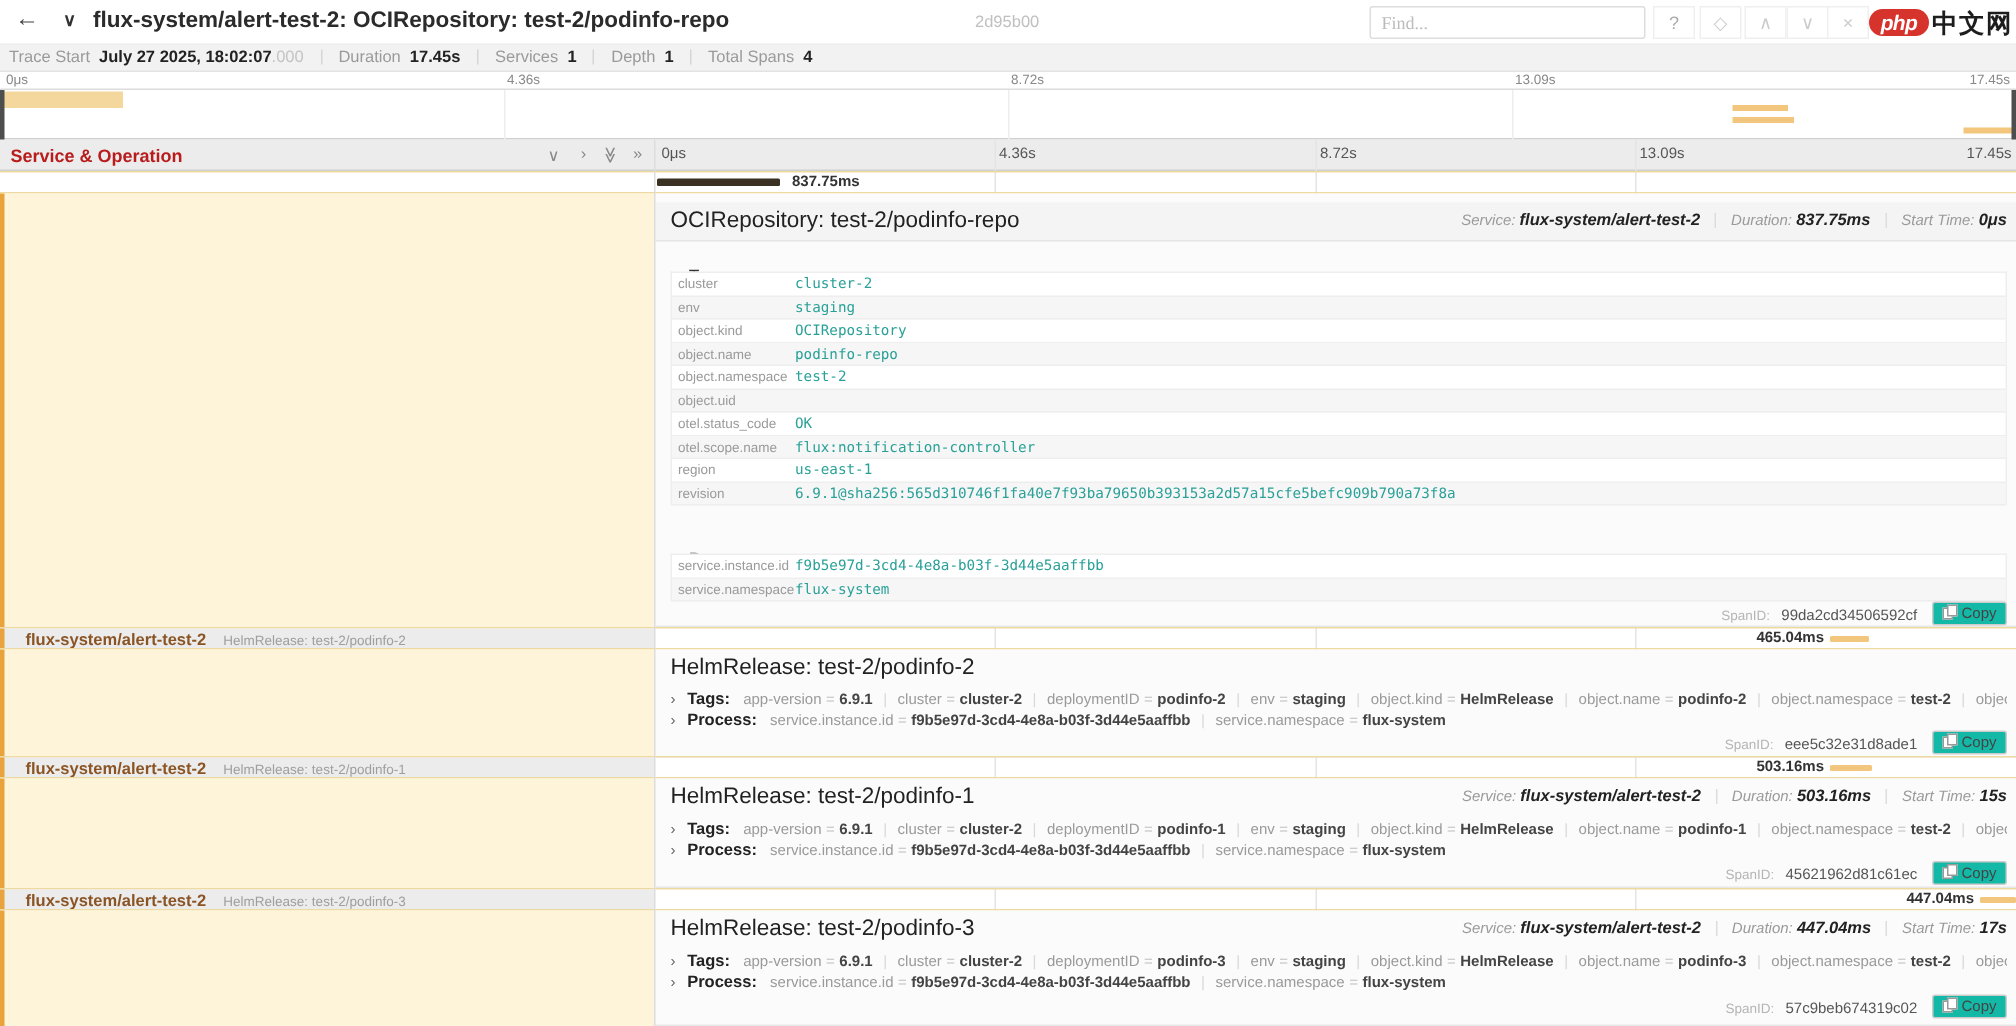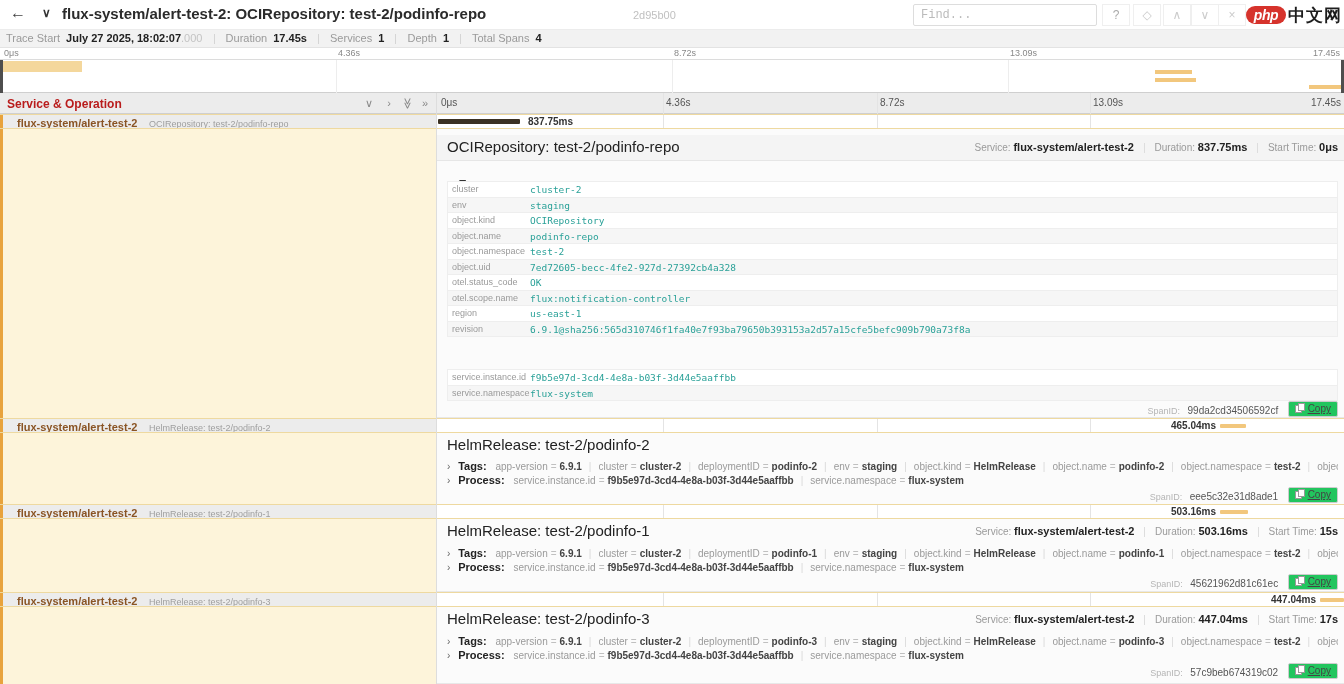--- a/index.html
+++ b/index.html
@@ -8,22 +8,22 @@
     position:relative; width:1344px; height:684px; overflow:hidden;
     font-family:"Liberation Sans", sans-serif; color:#333; background:#fff;
   }
   .abs { position:absolute; }
 
   
   .topbar { position:absolute; left:0; top:0; width:1344px; height:30px; background:#fff; border-bottom:1px solid #ececec; }
   .back-ic { position:absolute; left:10px; top:4px; font-size:16px; color:#444; cursor:pointer; }
   .tb-chev { position:absolute; left:42px; top:6px; font-size:12px; color:#333; font-weight:bold; cursor:pointer; }
   .tb-title { position:absolute; left:62px; top:5px; font-size:15px; font-weight:600; color:#2b2b2b; white-space:nowrap; }
-  .tb-tid { position:absolute; left:633px; top:9px; font-size:11px; color:#c0c0c0; }
-  .find-input { position:absolute; left:913px; top:4px; width:184px; height:22px; border:1px solid #ddd; border-radius:2px; font-size:12px; padding:0 7px; color:#555; font-family:Liberation Mono, monospace; outline:none; }
+  .tb-tid { position:absolute; left:650px; top:9px; font-size:11px; color:#c0c0c0; }
+  .find-input { position:absolute; left:913px; top:4px; width:184px; height:22px; border:1px solid #ddd; border-radius:2px; font-size:12px; padding:0 7px; color:#555; font-family:Liberation Serif, serif; outline:none; }
   .find-input::placeholder { color:#bbb; }
   .fbtn { position:absolute; top:4px; width:28px; height:22px; border:1px solid #efefef; background:#fff; color:#ccc; font-size:12px; text-align:center; line-height:20px; cursor:pointer; }
   .fbtn.help { left:1102px; color:#aaa; }
   .fbtn.b1 { left:1133px; }
   .fbtn.b2 { left:1163px; }
   .fbtn.b3 { left:1191px; }
   .fbtn.b4 { left:1218px; }
   .focus-ic { position:absolute; left:1246px; top:8px; font-size:12px; color:#555; font-weight:bold; cursor:pointer; }
   .phplogo { position:absolute; right:2px; top:3px; height:24px; display:flex; align-items:center; }
   .php-pill { background:#d6332c; color:#fff; font-style:italic; font-weight:bold; font-size:14px; border-radius:12px; padding:1px 8px; letter-spacing:-0.5px; }
@@ -62,21 +62,21 @@
   .bar { position:absolute; top:5px; height:4px; background:#f2c77d; border-radius:1px; cursor:pointer; }
   .bar.dark { background:#3b3122; height:5px; top:4px; }
   .bar-label { position:absolute; top:1px; font-size:10px; font-weight:bold; color:#333; white-space:nowrap; }
 
   
   .panel { position:absolute; left:0; width:1344px; z-index:1; }
   .cream { position:absolute; left:0; top:0; width:437px; height:100%; background:#fdf4da; border-left:3px solid #e8a33d; }
   .pcontent { position:absolute; left:437px; right:0; top:0; height:100%; background:#fbfbfb; border-bottom:1px solid #e8e8e8; }
   .phead { position:absolute; left:0; right:0; background:#f4f4f4; border-bottom:1px solid #e6e6e6; cursor:pointer; }
   .ptitle { position:absolute; left:10px; top:3px; font-size:15px; color:#222; font-weight:500; white-space:nowrap; }
-  .pmeta { position:absolute; right:6px; top:6px; font-size:10px; color:#9a9a9a; white-space:nowrap; }
+  .pmeta { position:absolute; right:6px; top:6px; font-size:10px; color:#9a9a9a; white-space:nowrap;font-style:italic; }
   .pmeta b { color:#222; font-size:11px; font-weight:bold; }
   .msep { display:inline-block; border-left:1px solid #ddd; height:10px; margin:0 7px; vertical-align:middle; }
 
   .sec-label { position:absolute; left:10px; font-size:11px; font-weight:bold; color:#333; cursor:pointer;margin-top:12px; }
   .chev { color:#666; font-weight:normal; margin-right:5px; font-size:10px; }
 
   .kvtable { position:absolute; left:10px; right:6px; border:1px solid #eee; border-bottom:none; background:#fff; }
   .kv-row { display:flex; height:15.5px; line-height:15px; border-bottom:1px solid #eee; overflow:hidden; }
   .kv-row:nth-child(even) { background:#f6f6f6; }
   .kv-key { width:82px; flex:none; padding-left:4px; font-size:9px; color:#9a9a9a; }
@@ -85,21 +85,21 @@
   .pline { position:absolute; left:10px; right:6px; height:13px; line-height:13px; font-size:10px; white-space:nowrap; overflow:hidden; cursor:pointer; }
   .plabel { font-size:11px; font-weight:bold; color:#222; margin-right:6px; }
   .pairs .pk { color:#9a9a9a; }
   .pairs .peq { color:#c0c0c0; margin:0 3px; }
   .pairs .pv { color:#444; font-weight:bold; }
   .pairs .pdiv { color:#d8d8d8; margin:0 7px; }
 
   .pfoot { position:absolute; right:6px; height:16px; line-height:15px; white-space:nowrap; text-align:right; }
   .sid-label { font-size:9px; color:#b5b5b5; margin-right:3px; }
   .sid-val { font-size:10px; color:#555; margin-right:5px; }
-  .copy-btn { display:inline-block; border:1px solid #ccc; border-radius:2px; background:#22c55e; font-size:10px; color:#444; padding:0 6px; height:16px; line-height:14px; cursor:pointer; font-family:"Liberation Sans",sans-serif; vertical-align:top;text-decoration:underline; }
+  .copy-btn { display:inline-block; border:1px solid #ccc; border-radius:2px; background:#14b8a6; font-size:10px; color:#444; padding:0 6px; height:16px; line-height:14px; cursor:pointer; font-family:"Liberation Sans",sans-serif; vertical-align:top; }
   .copy-ico { position:relative; display:inline-block; width:9px; height:10px; margin-right:4px; top:1px; }
   .copy-ico::before { content:""; position:absolute; left:0; bottom:0; width:5px; height:6px; border:1px solid #999; background:#fff; }
   .copy-ico::after { content:""; position:absolute; left:3px; top:0; width:5px; height:6px; border:1px solid #999; background:#fff; }
 </style>
 </head>
 <body>
 
 <div class="app">
 
   <div class="topbar">
@@ -168,24 +168,20 @@
     <span class="tick" style="left:1093px">13.09s</span>
     <span class="tick" style="right:3px">17.45s</span>
   </div>
 
   <div class="gridline" style="left:663px"></div>
   <div class="gridline" style="left:877px"></div>
   <div class="gridline" style="left:1090px"></div>
   <div class="coldiv"></div>
 
   <div class="strip" style="top:114px">
-    <div class="strip-left">
-      <span class="svc">flux-system/alert-test-2</span>
-      <span class="op">OCIRepository: test-2/podinfo-repo</span>
-    </div>
     <div class="strip-right">
       <div class="bar dark" style="left:2px;width:82px"></div>
       <span class="bar-label" style="left:92px">837.75ms</span>
     </div>
   </div>
 
   <div class="panel" style="top:129px;height:289px">
     <div class="cream"></div>
     <div class="pcontent">
       <div class="phead" style="top:6px;height:26px">
@@ -220,21 +216,20 @@
           <div class="kv-row">
             <div class="kv-key">object.name</div>
             <div class="kv-val">podinfo-repo</div>
           </div>
           <div class="kv-row">
             <div class="kv-key">object.namespace</div>
             <div class="kv-val">test-2</div>
           </div>
           <div class="kv-row">
             <div class="kv-key">object.uid</div>
-            <div class="kv-val">7ed72605-becc-4fe2-927d-27392cb4a328</div>
           </div>
           <div class="kv-row">
             <div class="kv-key">otel.status_code</div>
             <div class="kv-val">OK</div>
           </div>
           <div class="kv-row">
             <div class="kv-key">otel.scope.name</div>
             <div class="kv-val">flux:notification-controller</div>
           </div>
           <div class="kv-row">

